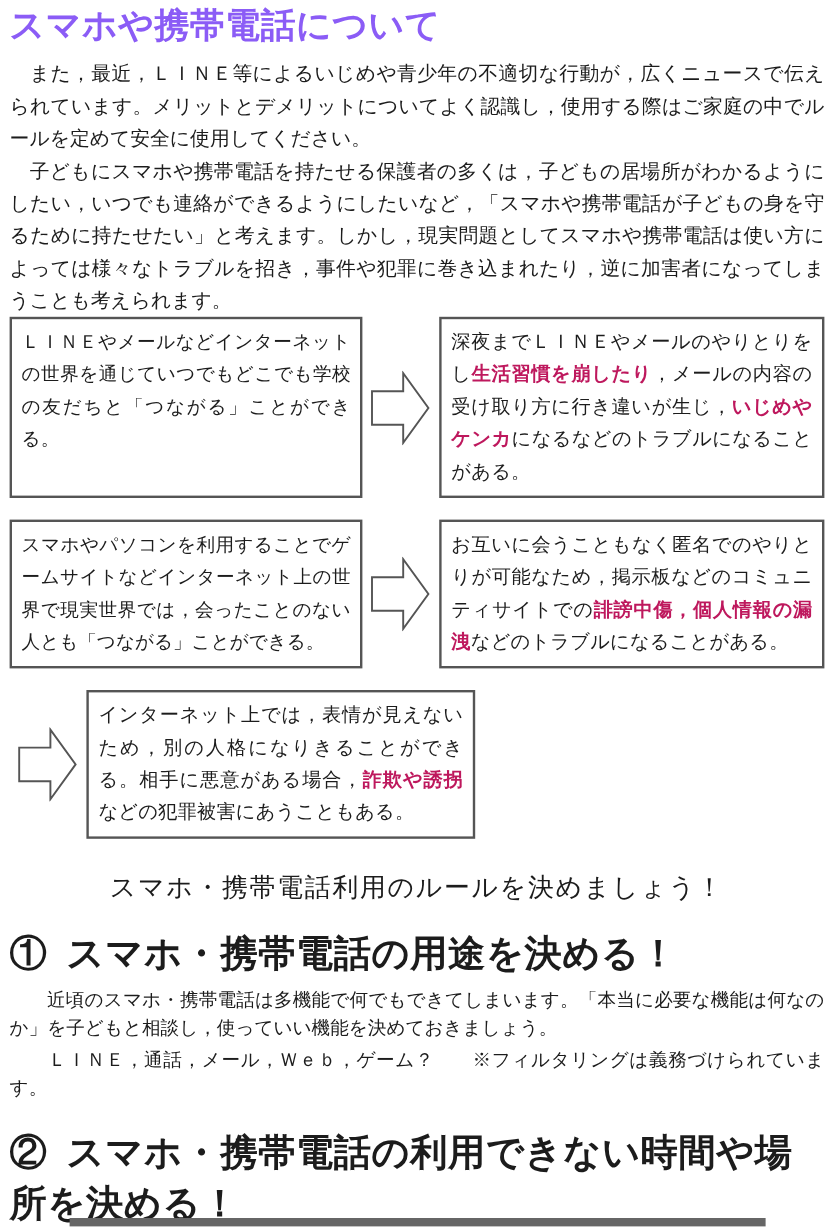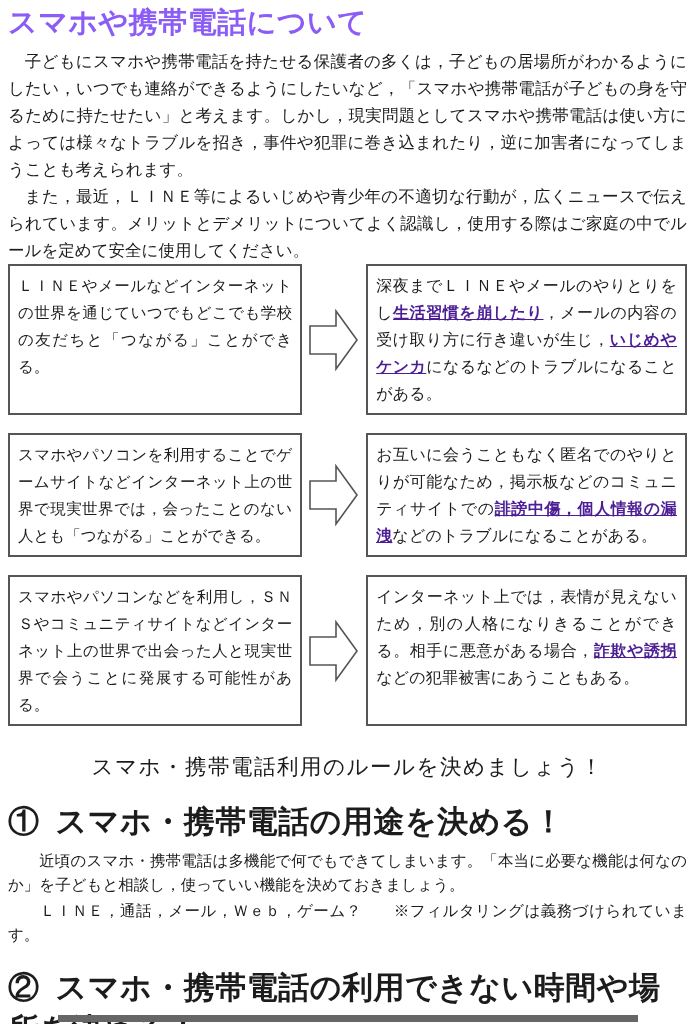--- a/index.html
+++ b/index.html
@@ -31,21 +31,21 @@
     border:2px solid #555;box-sizing:border-box;
     padding:6px 8px;text-align:justify;background:#fff;
     min-height:116px;
   }
   .box-left{width:297px;font-size:15.5px;line-height:27px;}
   .arrow-cell{
     width:64px;flex:0 0 64px;display:flex;
     align-items:center;justify-content:center;
   }
   .box-right{width:324px;font-size:16px;line-height:27px;letter-spacing:0.2px;}
-  .red{color:#4c1d95;font-weight:bold;text-decoration:underline;}
+  .red{color:#be185d;font-weight:bold;}
 
   .rules-heading{
     font-size:21.5px;font-weight:normal;text-align:center;
     letter-spacing:1.5px;margin:26px 0 6px 0;
   }
   .rule-title{
     font-size:31px;font-weight:bold;margin:20px 0 6px 0;
     letter-spacing:0.5px;
   }
   .rule-number{display:inline-block;margin-right:16px;}
@@ -59,22 +59,22 @@
     background:#666666;
   }
 </style>
 </head>
 <body>
 
 <div class="page">
 
   <h1 class="doc-title">スマホや携帯電話について</h1>
 
+  <p class="intro">　また，最近，ＬＩＮＥ等によるいじめや青少年の不適切な行動が，広くニュースで伝えられています。メリットとデメリットについてよく認識し，使用する際はご家庭の中でルールを定めて安全に使用してください。</p>
   <p class="intro">　子どもにスマホや携帯電話を持たせる保護者の多くは，子どもの居場所がわかるようにしたい，いつでも連絡ができるようにしたいなど，「スマホや携帯電話が子どもの身を守るために持たせたい」と考えます。しかし，現実問題としてスマホや携帯電話は使い方によっては様々なトラブルを招き，事件や犯罪に巻き込まれたり，逆に加害者になってしまうことも考えられます。</p>
-  <p class="intro">　また，最近，ＬＩＮＥ等によるいじめや青少年の不適切な行動が，広くニュースで伝えられています。メリットとデメリットについてよく認識し，使用する際はご家庭の中でルールを定めて安全に使用してください。</p>
 
 
   <div class="risk-row">
     <div class="box box-left">ＬＩＮＥやメールなどインターネットの世界を通じていつでもどこでも学校の友だちと「つながる」ことができる。</div>
     <div class="arrow-cell">
       <svg width="50" height="62" viewBox="0 0 50 62">
         <polygon points="1,17 27,17 27,2 48,31 27,60 27,45 1,45" fill="#ffffff" stroke="#555555" stroke-width="1.6"></polygon>
       </svg>
     </div>
     <div class="box box-right"><span>深夜までＬＩＮＥやメールのやりとりをし</span><span class="red">生活習慣を崩したり</span><span>，メールの内容の受け取り方に行き違いが生じ，</span><span class="red">いじめやケンカ</span><span>になるなどのトラブルになることがある。</span></div>
@@ -84,21 +84,20 @@
     <div class="box box-left">スマホやパソコンを利用することでゲームサイトなどインターネット上の世界で現実世界では，会ったことのない人とも「つながる」ことができる。</div>
     <div class="arrow-cell">
       <svg width="50" height="62" viewBox="0 0 50 62">
         <polygon points="1,17 27,17 27,2 48,31 27,60 27,45 1,45" fill="#ffffff" stroke="#555555" stroke-width="1.6"></polygon>
       </svg>
     </div>
     <div class="box box-right"><span>お互いに会うこともなく匿名でのやりとりが可能なため，掲示板などのコミュニティサイトでの</span><span class="red">誹謗中傷，個人情報の漏洩</span><span>などのトラブルになることがある。</span></div>
   </div>
 
   <div class="risk-row">
-    <div class="box box-left">スマホやパソコンなどを利用し，ＳＮＳやコミュニティサイトなどインターネット上の世界で出会った人と現実世界で会うことに発展する可能性がある。</div>
     <div class="arrow-cell">
       <svg width="50" height="62" viewBox="0 0 50 62">
         <polygon points="1,17 27,17 27,2 48,31 27,60 27,45 1,45" fill="#ffffff" stroke="#555555" stroke-width="1.6"></polygon>
       </svg>
     </div>
     <div class="box box-right"><span>インターネット上では，表情が見えないため，別の人格になりきることができる。相手に悪意がある場合，</span><span class="red">詐欺や誘拐</span><span>などの犯罪被害にあうこともある。</span></div>
   </div>
 
   <h2 class="rules-heading">スマホ・携帯電話利用のルールを決めましょう！</h2>
 

